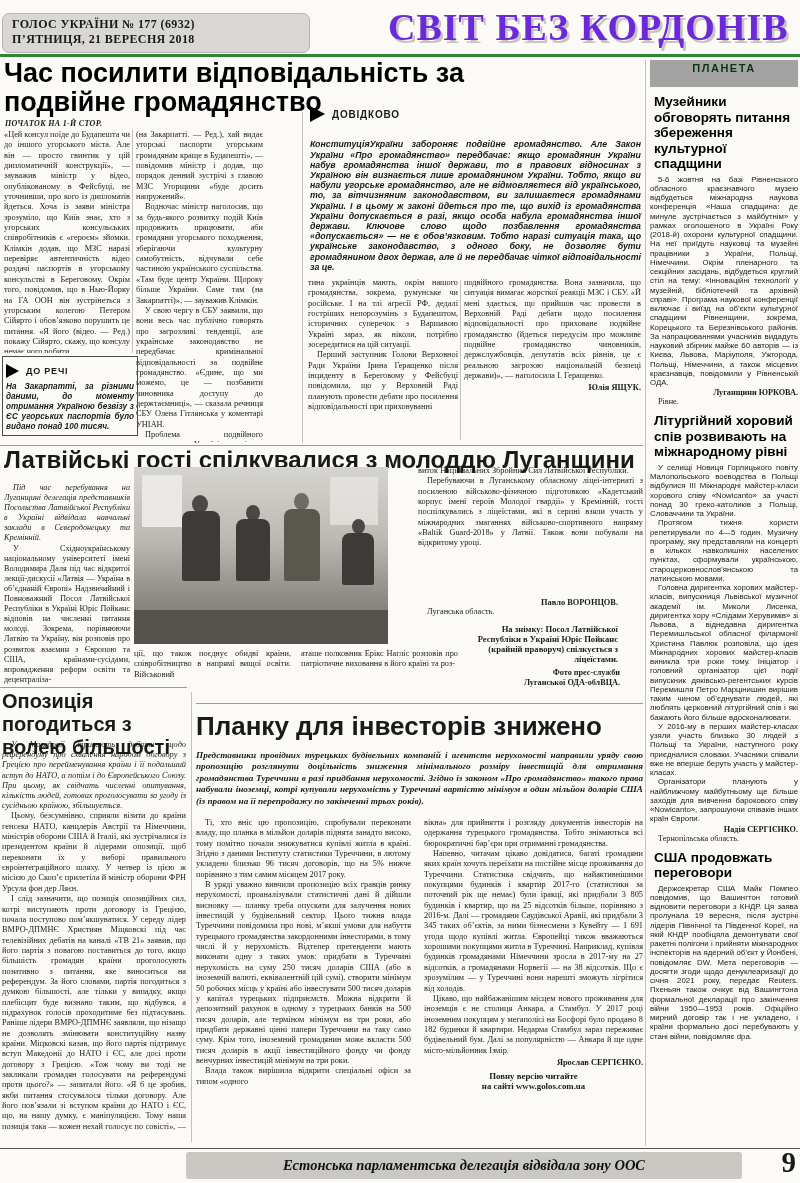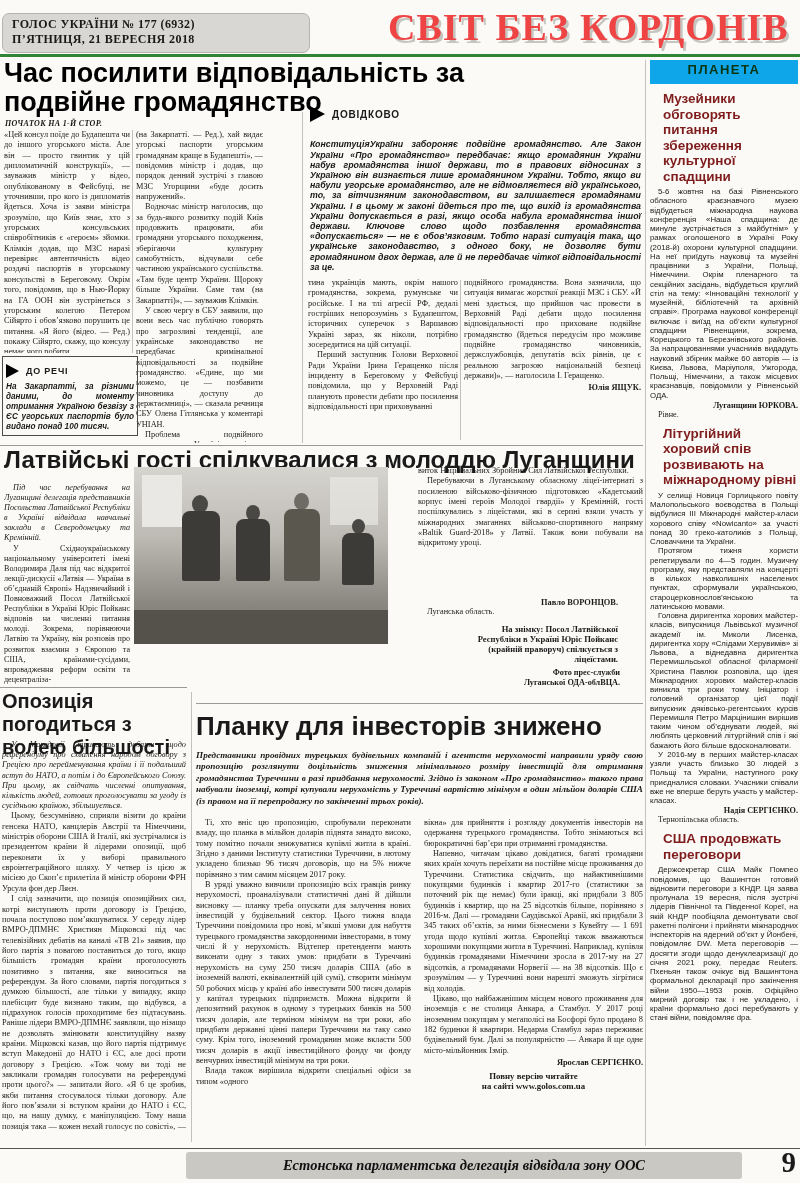--- a/index.html
+++ b/index.html
@@ -1,21 +1,21 @@
 <!DOCTYPE html>
 <html><head>
 <meta charset="utf-8">
 <style>
   html,body{margin:0;padding:0;}
   body{width:800px;height:1183px;background:#fbfaf7;font-family:"Liberation Serif",serif;color:#1a1a1a;position:relative;overflow:hidden;}
   #page{position:relative;width:800px;height:1183px;overflow:hidden;}
   .abs{position:absolute;}
   
   .issue-box{left:2px;top:13px;width:288px;height:32px;background:#d8d7d3;border:1px solid #b5b4b0;border-radius:7px;padding:3px 9px;font-weight:bold;font-size:12px;line-height:15px;letter-spacing:.4px;}
-  .page-title{left:388px;top:4px;width:390px;text-align:center;font-weight:bold;font-size:38px;line-height:46px;color:#ef4444;letter-spacing:1px;text-shadow:2.5px 2.5px 0 #c6c6c0;white-space:nowrap;}
+  .page-title{left:388px;top:4px;width:390px;text-align:center;font-weight:bold;font-size:38px;line-height:46px;color:#6d28d9;letter-spacing:1px;text-shadow:2.5px 2.5px 0 #c6c6c0;white-space:nowrap;}
   .green-rule{left:0;top:54px;width:800px;height:3px;background:#2f8436;}
   
   .hrule{height:1px;background:#9a9a96;}
   .vrule{width:1px;background:#c2c1bd;}
   
   .headline1{left:4px;top:59px;width:480px;font-family:"Liberation Sans",sans-serif;font-weight:bold;font-size:27px;line-height:29px;color:#000000;}
   .kicker{left:5px;top:119px;width:200px;font-style:italic;font-weight:bold;font-size:8px;letter-spacing:.3px;}
   .ncol{font-size:8.3px;line-height:10.35px;text-align:justify;overflow:hidden;}
   .ncol p{margin:0;text-indent:9px;}
   .ncol p.cont{text-indent:0;}
@@ -40,22 +40,22 @@
   .caption{font-family:Liberation Serif, serif;font-weight:bold;font-size:8.6px;line-height:10px;text-align:right;}
   .credit{font-weight:bold;font-size:8.2px;line-height:9.6px;text-align:right;}
   
   .headline3{left:2px;top:690px;width:186px;font-family:"Liberation Sans",sans-serif;font-weight:bold;font-size:20px;line-height:23px;}
   
   .headline4{left:196px;top:712px;width:450px;font-family:"Liberation Sans",sans-serif;font-weight:bold;font-size:26px;line-height:28px;white-space:nowrap;}
   .tlead{left:196px;top:750px;width:447px;font-weight:bold;font-style:italic;font-size:9.2px;line-height:11.4px;text-align:justify;}
   .notebox{margin-top:4px;text-align:center;font-weight:bold;font-size:8.8px;line-height:10.5px;}
   
   .sidebar{left:650px;top:60px;width:148px;height:1088px;overflow:hidden;font-family:"Liberation Sans",sans-serif;}
-  .planeta{background:#0ea5e9;color:#0b3511;font-weight:bold;font-size:13px;letter-spacing:1.5px;text-align:center;padding:2px 0 7px 0;}
-  .sb-title{font-weight:bold;font-size:13.5px;line-height:15.5px;margin:7px 0 3px 13px;color:#7f1d1d;}
+  .planeta{background:#a3a3a3;color:#0b3511;font-weight:bold;font-size:11px;letter-spacing:1.5px;text-align:center;padding:2px 0 13px 0;}
+  .sb-title{font-weight:bold;font-size:13.5px;line-height:15.5px;margin:7px 0 3px 4px;color:#000000;}
   .sb-body{font-size:7.8px;line-height:9.25px;text-align:justify;}
   .sb-body p{margin:0;text-indent:8px;}
   .sb-byline{font-family:"Liberation Serif",serif;font-weight:bold;font-size:8.2px;text-align:right;margin-top:1px;}
   .sb-place{font-family:"Liberation Serif",serif;font-size:8.2px;text-indent:8px;}
   
   .footer-rule{left:0;top:1148px;width:800px;height:1px;background:#55544f;}
   .footer-strip{left:186px;top:1152px;width:556px;height:27px;background:#c9c8c3;border-radius:3px;text-align:center;font-weight:bold;font-style:italic;font-size:14.5px;line-height:27px;color:#101010;}
   .page-number{left:750px;top:1144px;width:46px;text-align:right;font-weight:bold;font-size:29px;line-height:36px;}
 </style>
 </head>
@@ -141,20 +141,24 @@
   </div>
   <div class="abs" style="left:418px;top:596px;width:200px;">
     <div class="byline">Павло ВОРОНЦОВ.</div>
     <div class="place">Луганська область.</div>
   </div>
   <div class="abs caption" style="left:466px;top:624px;width:152px;">На знімку: Посол Латвійської Республіки в Україні Юріс Пойканс (крайній праворуч) спілкується з ліцеїстами.</div>
   <div class="abs credit" style="left:460px;top:668px;width:160px;">
     <div>Фото прес-служби</div>
     <div>Луганської ОДА-облВЦА.</div>
   </div>
+  <div class="abs ncol" style="left:134px;top:649px;width:324px;height:34px;column-count:2;column-gap:10px;">
+      <p class="cont">ції, що також поєднує обидві країни, співробітництво в напрямі вищої освіти. Військовий</p>
+      <p class="cont">аташе полковник Ерікс Нагліс розповів про патріотичне виховання в його країні та роз-</p>
+    </div>
 
   <div class="abs hrule" style="left:0;top:687px;width:187px;"></div>
   <div class="abs headline3">Опозиція погодиться з волею більшості</div>
   <div class="abs" style="left:2px;top:740px;width:184px;height:392px;overflow:hidden;">
     <div class="lead" style="font-size:8.3px;line-height:10.2px;">
         <p>У Македонії тривають дебати щодо референдуму про схвалення народом договору з Грецією про перейменування країни і її подальший вступ до НАТО, а потім і до Європейського Союзу. При цьому, як свідчать численні опитування, кількість людей, готових проголосувати за угоду із сусідньою країною, збільшується.</p>
       </div>
     <div class="ncol">
         <p>Цьому, безсумнівно, сприяли візити до країни генсека НАТО, канцлерів Австрії та Німеччини, міністрів оборони США й Італії, які зустрічалися із президентом країни й лідерами опозиції, щоб переконати їх у виборі правильного євроінтеграційного шляху. У четвер із цією ж місією до Скоп’є прилетіла й міністр оборони ФРН Урсула фон дер Ляєн.</p>
         <p>І слід зазначити, що позиція опозиційних сил, котрі виступають проти договору із Грецією, почала поступово пом’якшуватися. У середу лідер ВМРО-ДПМНЄ Християн Міцковскі під час телевізійних дебатів на каналі «ТВ 21» заявив, що його партія з повагою поставиться до того, якщо більшість громадян країни проголосують позитивно з питання, яке виноситься на референдум. За його словами, партія погодиться з думкою більшості, але тільки у випадку, якщо плебісцит буде визнано таким, що відбувся, а підрахунок голосів проходитиме без підтасувань. Раніше лідери ВМРО-ДПМНЄ заявляли, що нізащо не дозволять змінювати конституційну назву країни. Міцковскі казав, що його партія підтримує вступ Македонії до НАТО і ЄС, але досі проти договору з Грецією. «Тож чому ви тоді не закликали громадян голосувати на референдумі проти цього?» — запитали його. «Я б це зробив, якби питання стосувалося тільки договору. Але його пов’язали зі вступом країни до НАТО і ЄС, що, на нашу думку, є маніпуляцією. Тому наша позиція така — кожен нехай голосує по совісті», — відповів лідер опозиційних сил.</p>
@@ -197,20 +201,21 @@
       <div class="sb-place">Рівне.</div>
     </div>
 
     <div>
       <div class="sb-title">Літургійний хоровий спів розвивають на міжнародному рівні</div>
       <div class="sb-body">
           <p>У селищі Новиця Горлицького повіту Малопольського воєводства в Польщі відбулися ІІІ Міжнародні майстер-класи хорового співу «Nowicanto» за участі понад 30 греко-католиків з Польщі, Словаччини та України.</p>
           <p>Протягом тижня хористи репетирували по 4—5 годин. Музичну програму, яку представляли на концерті в кількох навколишніх населених пунктах, сформували українською, староцерковнослов’янською та латинською мовами.</p>
           <p>Головна диригентка хорових майстер-класів, випускниця Львівської музичної академії ім. Миколи Лисенка, диригентка хору «Слідами Херувимів» зі Львова, а віднедавна диригентка Перемишльської обласної філармонії Христина Павлюк розповіла, що ідея Міжнародних хорових майстер-класів виникла три роки тому. Ініціатор і головний організатор цієї події випускник дяківсько-регентських курсів Перемишля Петро Марцінишин вирішив таким чином об’єднувати людей, які люблять церковний літургійний спів і які бажають його більше вдосконалювати.</p>
           <p>У 2016-му в перших майстер-класах узяли участь близько 30 людей з Польщі та України, наступного року приєдналися словаки. Учасники співали вже не вперше беруть участь у майстер-класах.</p>
+          <p>Організатори планують у найближчому майбутньому ще більше заходів для вивчення барокового співу «Nowicanto», запрошуючи співаків інших країн Європи.</p>
         </div>
       <div class="sb-byline">Надія СЕРГІЄНКО.</div>
       <div class="sb-place">Тернопільська область.</div>
     </div>
 
     <div>
       <div class="sb-title">США продовжать переговори</div>
       <div class="sb-body">
           <p>Держсекретар США Майк Помпео повідомив, що Вашингтон готовий відновити переговори з КНДР. Ця заява пролунала 19 вересня, після зустрічі лідерів Північної та Південної Кореї, на якій КНДР пообіцяла демонтувати свої ракетні полігони і прийняти міжнародних інспекторів на ядерний об’єкт у Йонбені, повідомляє DW. Мета переговорів — досягти згоди щодо денуклеаризації до січня 2021 року, передає Reuters. Пхеньян також очікує від Вашингтона формальної декларації про закінчення війни 1950—1953 років. Офіційно мирний договір так і не укладено, і країни формально досі перебувають у стані війни, повідомляє dpa.</p>
         </div>

